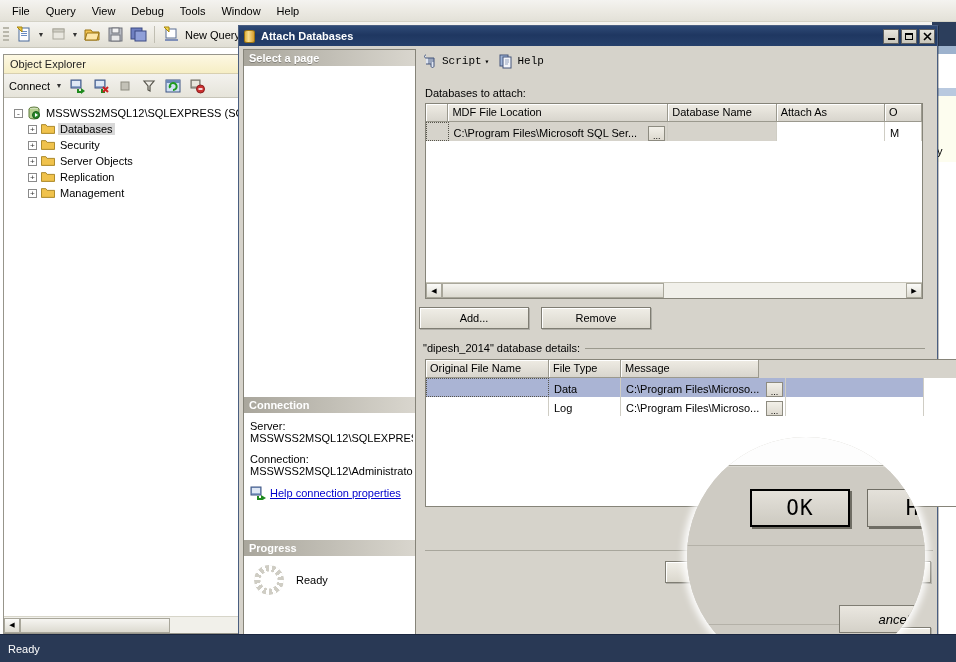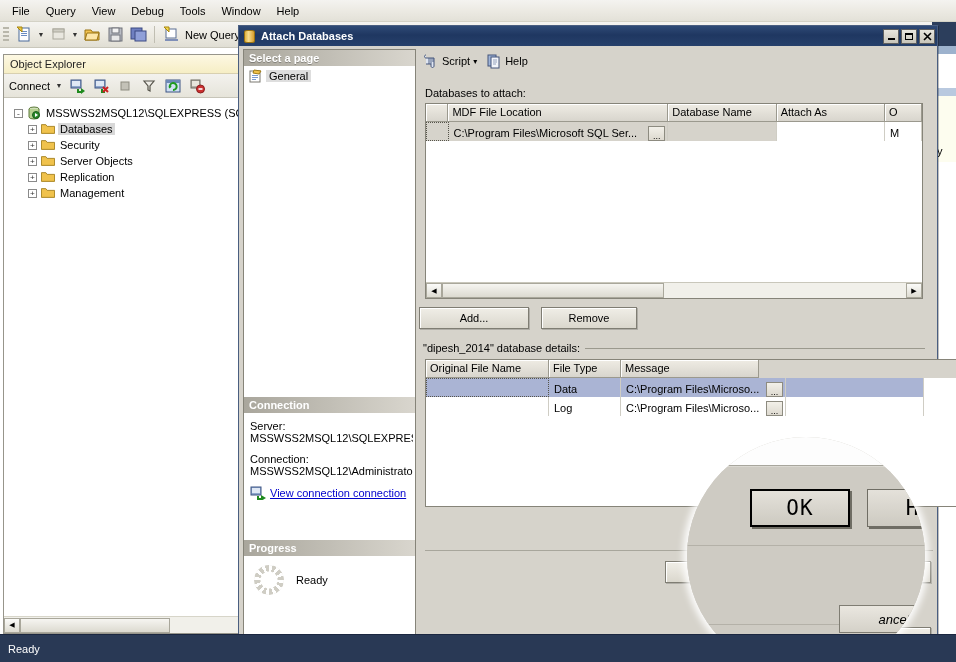--- a/index.html
+++ b/index.html
@@ -131,21 +131,21 @@
     position:absolute; left:0; right:0; height:16px;
     background:linear-gradient(to right,#a9a69c,#d9d6ce);
     color:#fff; font-weight:bold; font-size:11px; display:flex;
     align-items:center; padding-left:5px;
   }
   .pp-txt { font-size:11px; white-space:nowrap; overflow:hidden; }
   .pp-link { color:#0000cc; text-decoration:underline; font-size:11px; white-space:nowrap; }
 
   
   .content { position:absolute; left:180px; top:3px; right:4px; bottom:3px; }
-  .script-bar { height:24px; display:flex; align-items:center; gap:3px; padding-left:4px; }
+  .script-bar { height:24px; display:flex; align-items:center; gap:3px; padding-left:4px;font-family:Liberation Mono, monospace; }
   .sb-text { font-size:11px; }
   .lbl { font-size:11px; }
 
   .grid {
     background:#fff; border:1px solid #868479; position:relative; overflow:hidden;
   }
   .ghead { display:flex; height:18px; background:#d6d3cb; }
   .gh {
     background:linear-gradient(to bottom,#efece4,#d8d5cd);
     border-right:1px solid #9b998e; border-bottom:1px solid #9b998e;
@@ -430,46 +430,36 @@
             <path d="M1 1 L8 8 M8 1 L1 8" stroke="#000" stroke-width="1.6"></path>
           </svg>
         </div>
       </div>
     </div>
 
     <div class="dlg-body">
 
       <div class="page-pane">
         <div class="pp-header">Select a page</div>
-        <div class="pp-item">
-          <svg width="15" height="14" viewBox="0 0 15 14" style="margin-right:3px;">
-            <rect x="2" y="2" width="10" height="11" fill="#fff" stroke="#7a7870"></rect>
-            <rect x="4" y="6" width="6" height="1" fill="#7a9ad0"></rect>
-            <rect x="4" y="8" width="6" height="1" fill="#7a9ad0"></rect>
-            <rect x="4" y="10" width="4" height="1" fill="#7a9ad0"></rect>
-            <path d="M6 1 l7 1 l-2 3 l-6 -1z" fill="#f0c24c" stroke="#a07b16"></path>
-          </svg>
-          <span class="pp-item-label">General</span>
-        </div>
 
         <div class="pp-section" style="top:347px;">Connection</div>
         <div style="position:absolute; left:6px; top:370px; right:2px;">
           <div class="pp-txt">Server:</div>
           <div class="pp-txt">MSSWSS2MSQL12\SQLEXPRES</div>
           <div style="height:9px;"></div>
           <div class="pp-txt">Connection:</div>
           <div class="pp-txt">MSSWSS2MSQL12\Administrator</div>
           <div style="display:flex; align-items:center; gap:4px; margin-top:9px;">
             <svg width="16" height="14" viewBox="0 0 16 14">
               <rect x="1" y="1" width="10" height="8" fill="#8fa7cd" stroke="#3c5583"></rect>
               <rect x="2" y="2" width="8" height="5" fill="#dfe8f5"></rect>
               <path d="M8 10 l0 3 l4 0" stroke="#1f8a1f" fill="none" stroke-width="2"></path>
               <path d="M11 9 l5 3 l-5 3z" fill="#1f8a1f"></path>
             </svg>
-            <span class="pp-link">View connection connection</span>
+            <span class="pp-link">Help connection properties</span>
           </div>
         </div>
 
         <div class="pp-section" style="top:490px;">Progress</div>
         <div style="position:absolute; left:10px; top:515px; display:flex; align-items:center; gap:12px;">
           <div class="spinner"></div>
           <span class="lbl">Ready</span>
         </div>
       </div>
 
@@ -513,21 +503,21 @@
 
           <div class="hscroll">
             <div class="sb-btn">◀</div>
             <div class="sb-thumb" style="width:222px;"></div>
             <div class="sb-btn" style="margin-left:auto;">▶</div>
           </div>
         </div>
 
         <div style="display:flex; gap:12px; width:504px; margin-top:8px;">
           <div class="btn" style="width:110px; height:22px;">Add...</div>
-          <div class="btn" style="width:96px; height:22px;">Remove</div>
+          <div class="btn" style="width:110px; height:22px;">Remove</div>
         </div>
 
         <div style="display:flex; align-items:center; margin:13px 0 5px 4px; width:502px;">
           <span class="group-legend">"dipesh_2014" database details:</span>
           <span class="group-line"></span>
         </div>
 
         <div class="grid" style="margin-left:6px; width:600px; height:148px;">
           <div class="ghead">
             <div class="gh" style="width:123px;">Original File Name</div>

